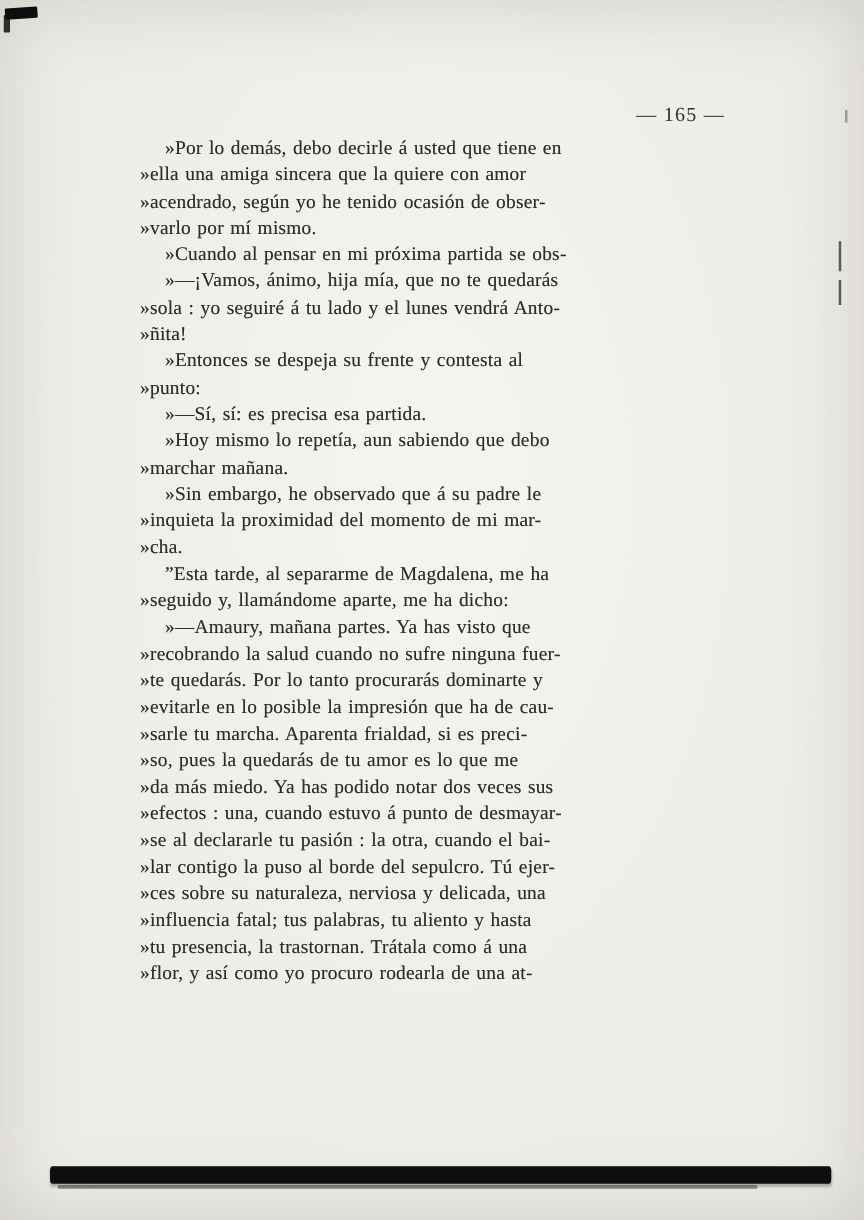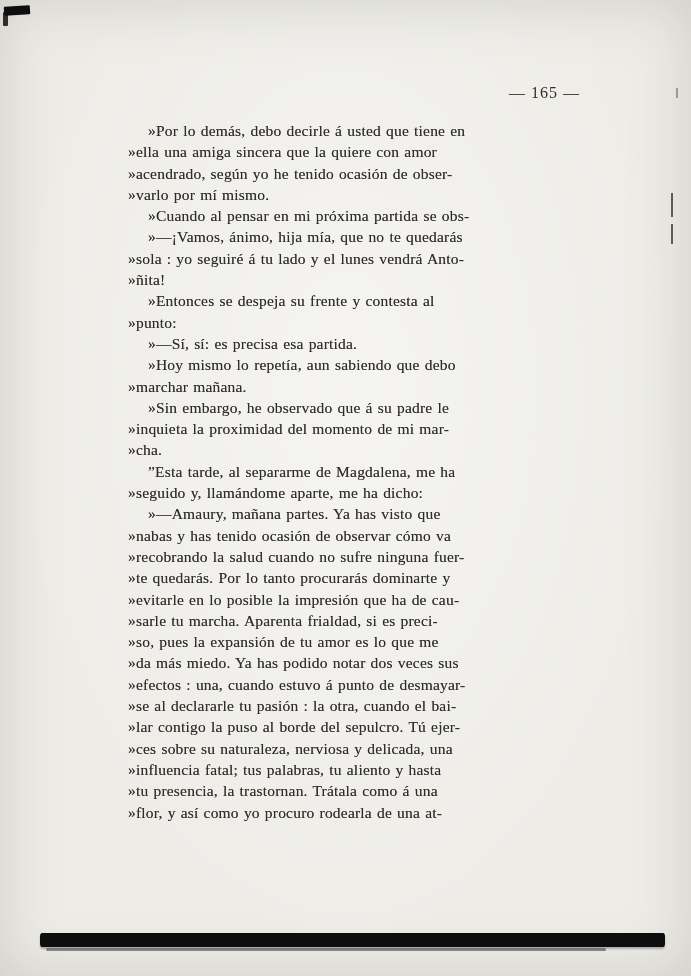--- a/index.html
+++ b/index.html
@@ -25,23 +25,22 @@
   .page-number{
     position:absolute;
     top:84px;left:112px;width:468px;
     text-align:right;
     font-size:16px;
     letter-spacing:1px;
     color:var(--ink);
   }
   .text-block{
     position:absolute;
-    top:120px;left:112px;width:474px;
+    top:108px;left:112px;width:474px;
     color:var(--ink);
-    margin-left:16px;
   }
   .line{
     font-size:15.5px;
     line-height:21.3px;
     white-space:nowrap;
     letter-spacing:.2px;
     word-spacing:1px;
     text-shadow:0 0 .4px rgba(47,45,40,.55);
   }
   .line.indent{padding-left:20px;}
@@ -104,26 +103,25 @@
       <div class="line">»punto:</div>
       <div class="line indent">»—Sí, sí: es precisa esa partida.</div>
       <div class="line indent">»Hoy mismo lo repetía, aun sabiendo que debo</div>
       <div class="line">»marchar mañana.</div>
       <div class="line indent">»Sin embargo, he observado que á su padre le</div>
       <div class="line">»inquieta la proximidad del momento de mi mar-</div>
       <div class="line">»cha.</div>
       <div class="line indent">”Esta tarde, al separarme de Magdalena, me ha</div>
       <div class="line">»seguido y, llamándome aparte, me ha dicho:</div>
       <div class="line indent">»—Amaury, mañana partes. Ya has visto que</div>
-      <div class="line">»nabas y has tenido ocasión de observar cómo va</div>
       <div class="line">»recobrando la salud cuando no sufre ninguna fuer-</div>
       <div class="line">»te quedarás. Por lo tanto procurarás dominarte y</div>
       <div class="line">»evitarle en lo posible la impresión que ha de cau-</div>
       <div class="line">»sarle tu marcha. Aparenta frialdad, si es preci-</div>
-      <div class="line">»so, pues la expansión de tu amor es lo que me</div>
+      <div class="line">»so, pues la quedarás de tu amor es lo que me</div>
       <div class="line">»da más miedo. Ya has podido notar dos veces sus</div>
       <div class="line">»efectos : una, cuando estuvo á punto de desmayar-</div>
       <div class="line">»se al declararle tu pasión : la otra, cuando el bai-</div>
       <div class="line">»lar contigo la puso al borde del sepulcro. Tú ejer-</div>
       <div class="line">»ces sobre su naturaleza, nerviosa y delicada, una</div>
       <div class="line">»influencia fatal; tus palabras, tu aliento y hasta</div>
       <div class="line">»tu presencia, la trastornan. Trátala como á una</div>
       <div class="line">»flor, y así como yo procuro rodearla de una at-</div>
     </div>
 

